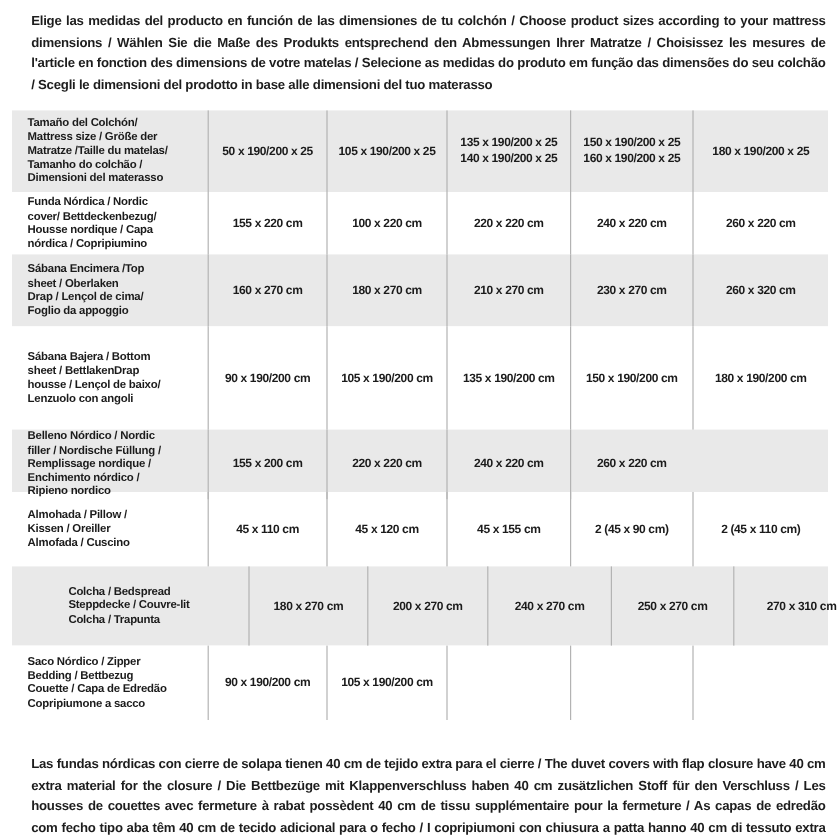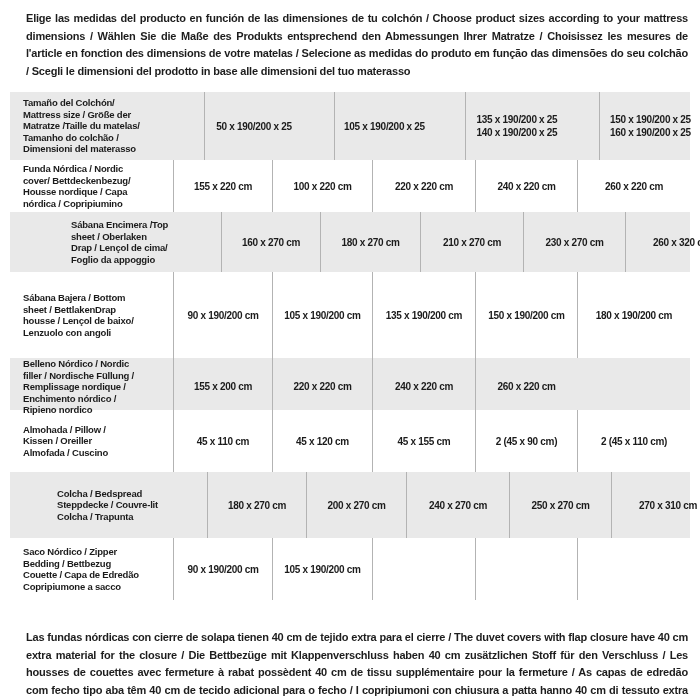--- a/index.html
+++ b/index.html
@@ -17,23 +17,23 @@
   .note.bottom{top:629px;}
   .size-table{
     position:absolute;left:10px;top:92px;width:680px;
   }
   .trow{
     display:grid;
     grid-template-columns:163px 99px 100px 103px 102px 113px;
   }
   .trow:nth-child(odd){background:var(--row_alt,#e9e9e9);}
   .trow:nth-child(even){background:var(--row_plain,#ffffff);}
-  .trow:nth-child(1){height:68px;gap:31px;}
+  .trow:nth-child(1){height:68px;}
   .trow:nth-child(2){height:52px;}
-  .trow:nth-child(3){height:60px;padding-left:48px;}
+  .trow:nth-child(3){height:60px;}
   .trow:nth-child(4){height:86px;}
   .trow:nth-child(5){height:52px;}
   .trow:nth-child(6){height:62px;}
   .trow:nth-child(7){height:66px;padding-left:34px;}
   .trow:nth-child(8){height:62px;}
   .cell{
     display:flex;align-items:center;
     white-space:pre-line;
   }
   .cell.label{

